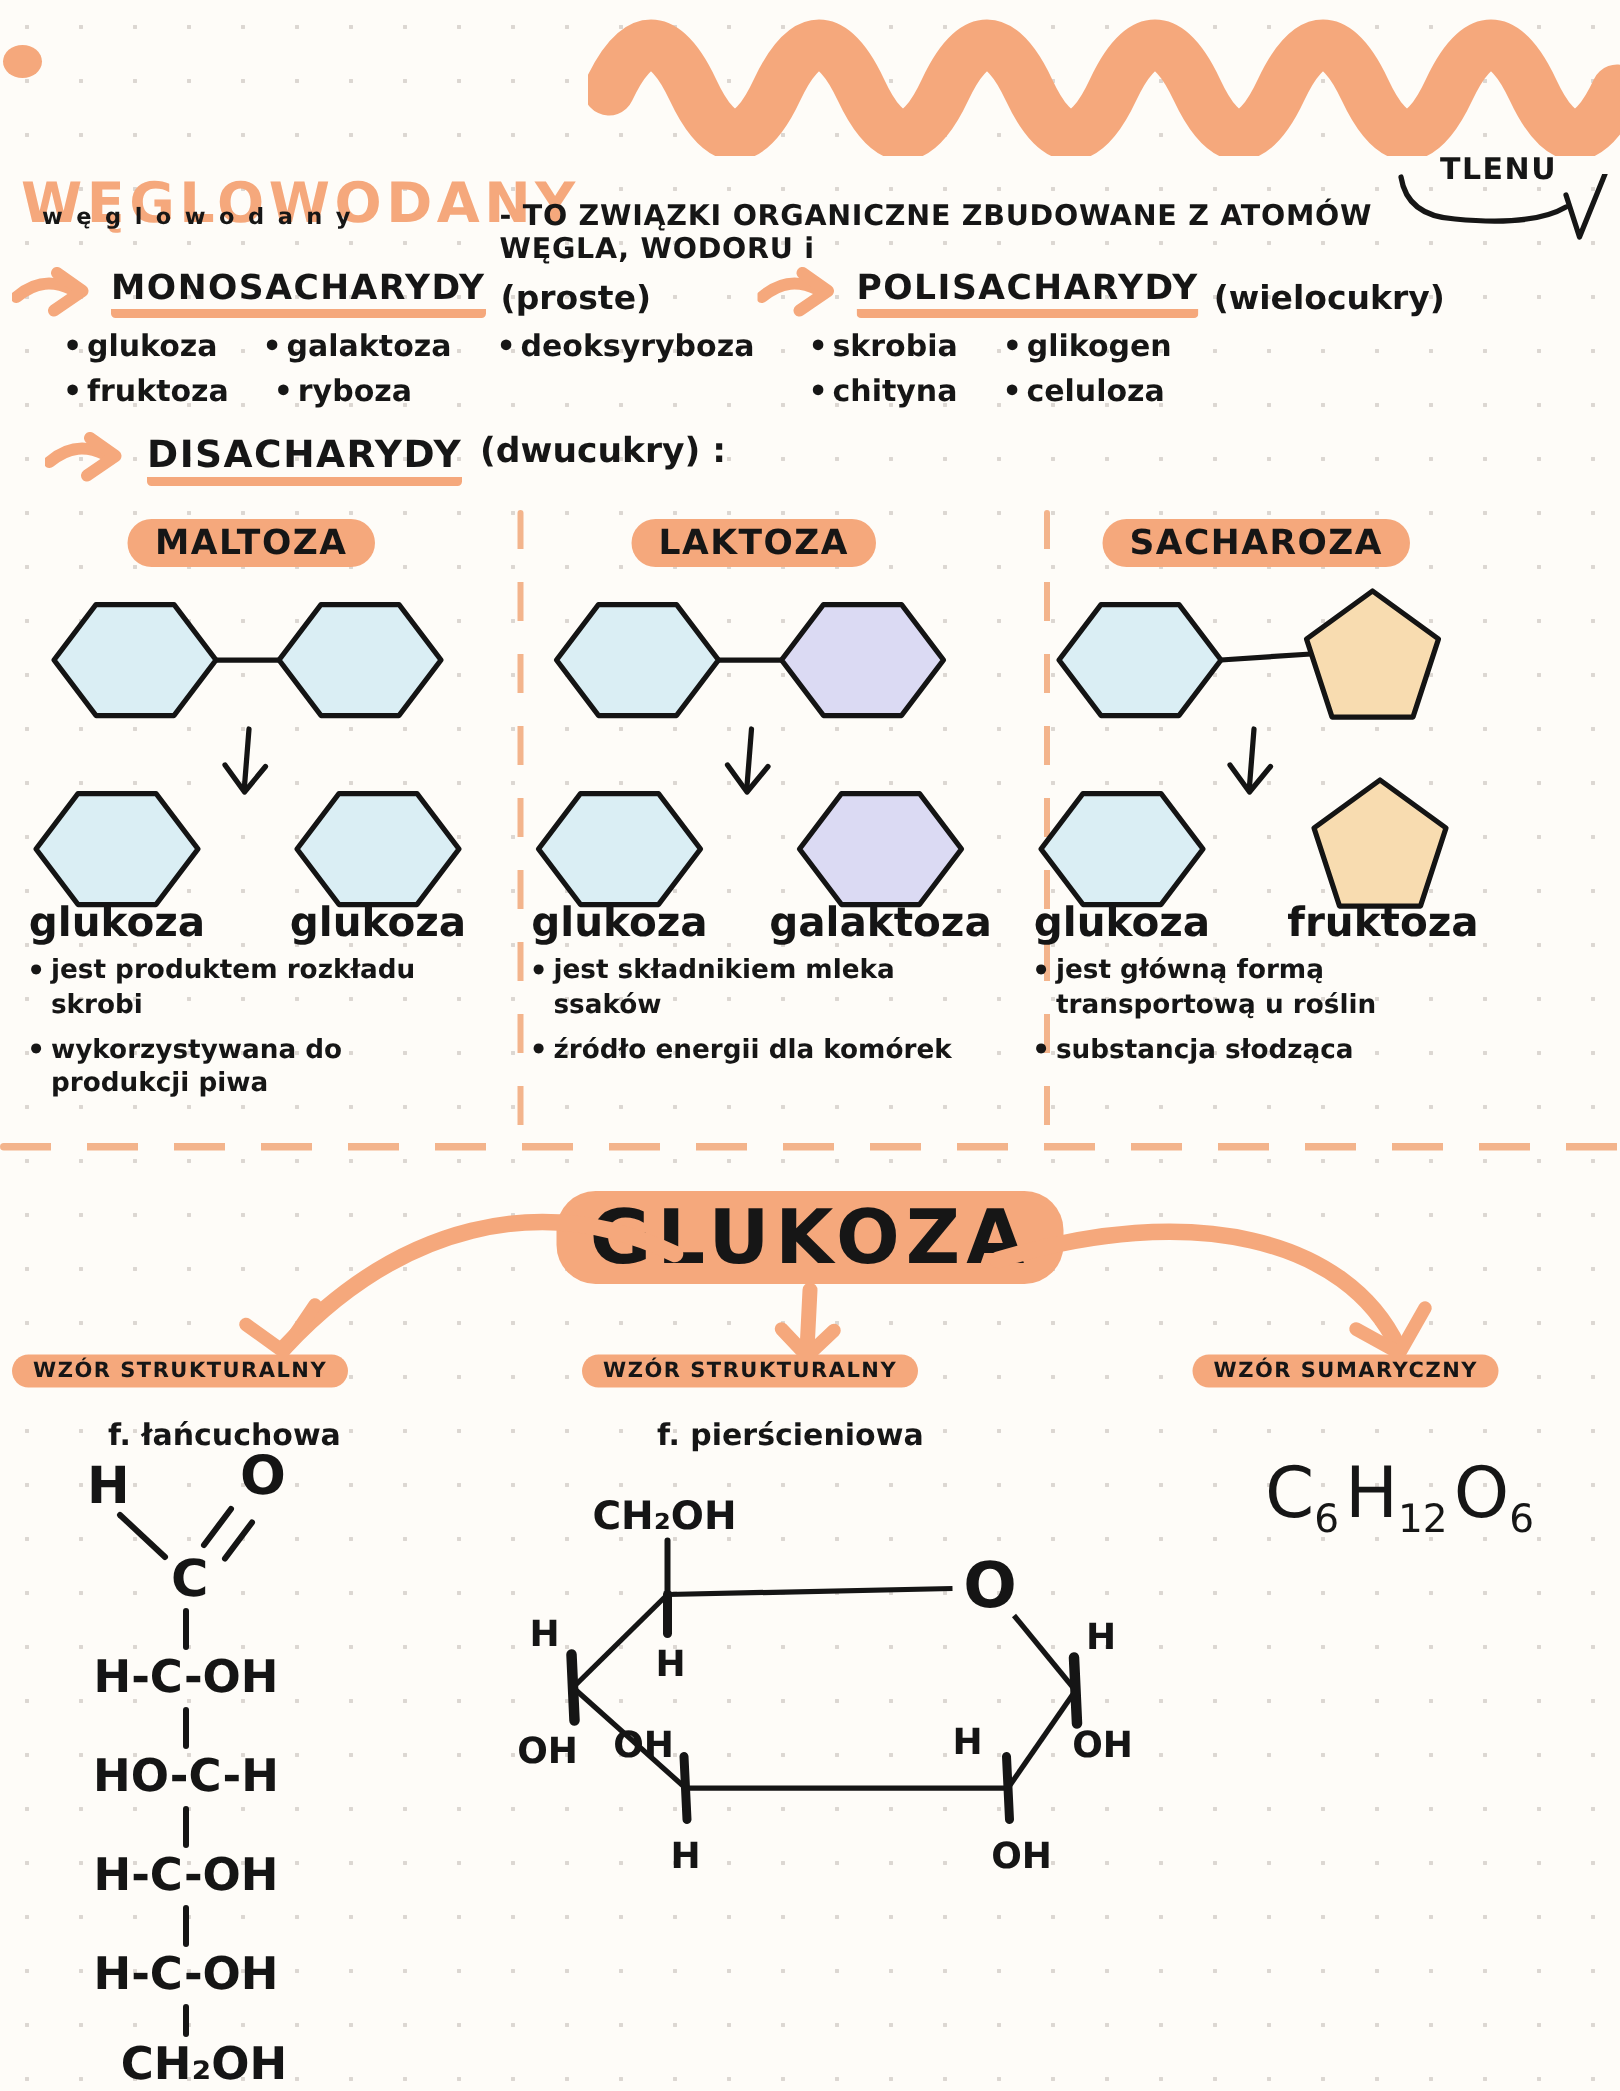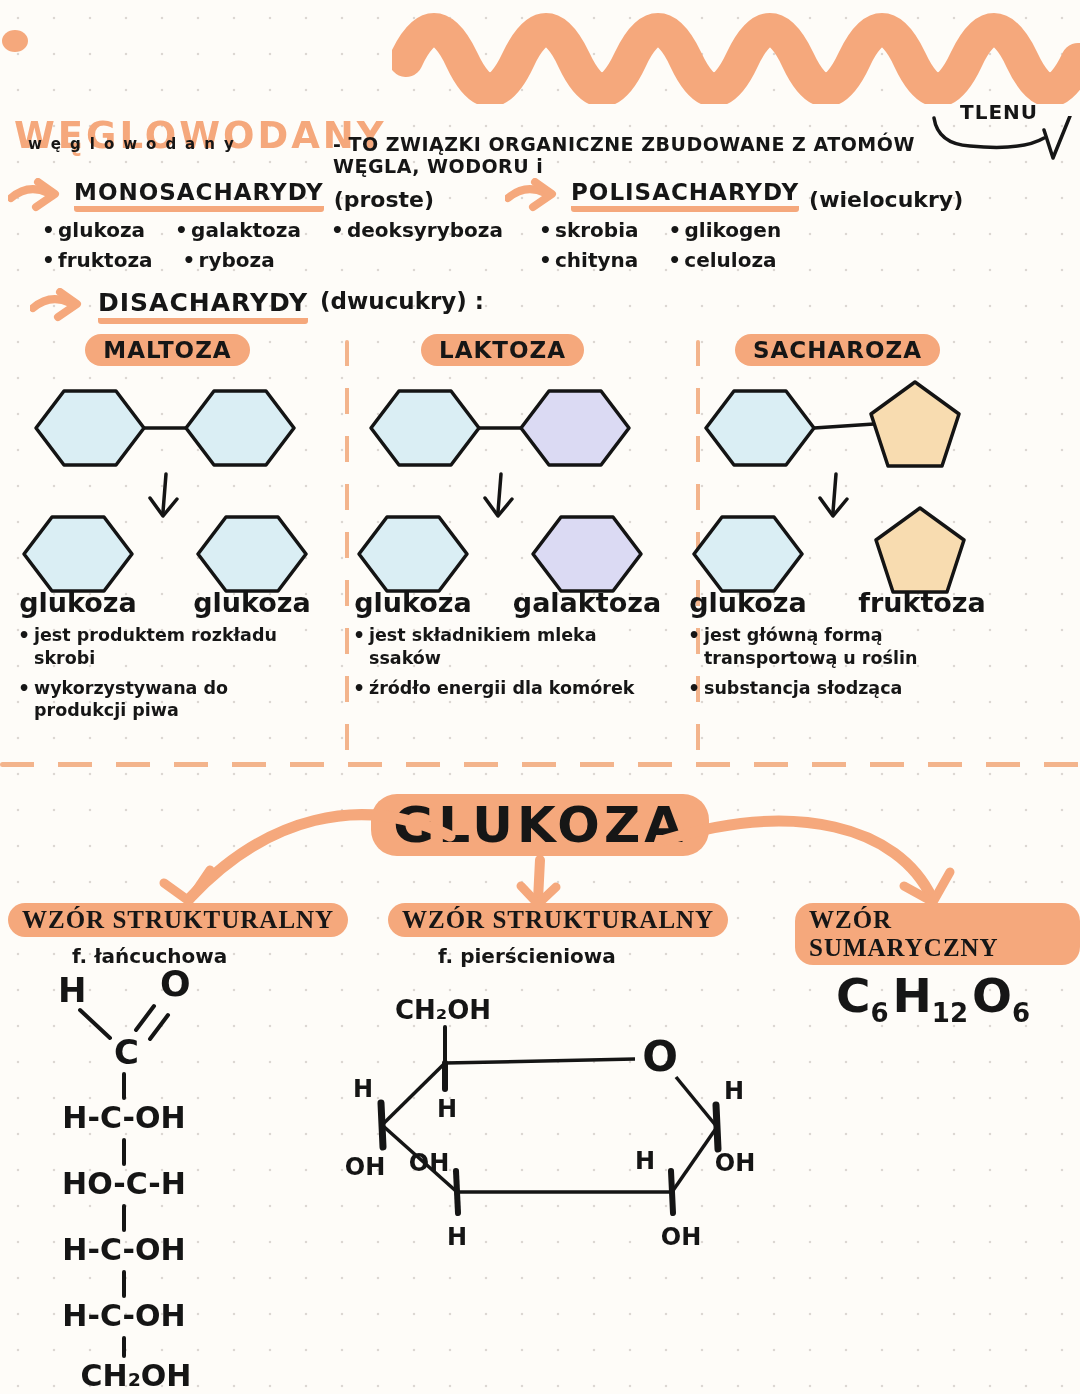--- a/index.html
+++ b/index.html
@@ -36,21 +36,21 @@
   .sub { font-weight:700; font-size:22px; }
   .brow { display:flex; gap:30px; margin:6px 0 0 34px; }
   .bi { position:relative; padding-left:16px; font-size:20px; font-weight:600; }
   .bi::before { content:"•"; position:absolute; left:0; top:0; }
 
   .disach-head { position:absolute; left:30px; top:288px; display:flex; align-items:flex-start; gap:12px; }
   .disach-head .uh { font-size:25px; }
   .disach-head .sub { font-size:23px; }
 
   
-  .dgrid { position:absolute; left:0; top:328px; width:908px; height:424px; display:flex; }
+  .dgrid { position:absolute; left:0; top:340px; width:908px; height:424px; display:flex; }
   .dcol { text-align:center; }
   .dcol1 { width:345px; } .dcol2 { width:350px; } .dcol3 { width:385px; }
   .vdash { position:absolute; top:340px; width:4px; height:412px; border-radius:2px;
            background:repeating-linear-gradient(180deg,#f3b48c 0 26px, transparent 26px 48px); }
   .vd1 { left:345px; } .vd2 { left:696px; }
   .pill { background:#f5a87c; border-radius:18px; padding:3px 18px; font-weight:700; font-size:23px; letter-spacing:1px; display:inline-block; }
   .dcol .pill { margin-top:6px; }
   .shape { stroke:#141414; stroke-width:3.5; stroke-linejoin:round; }
   .blue { fill:#daeef4; } .lav { fill:#dbdaf3; } .orn { fill:#f8dcb0; }
   .bond { stroke:#141414; stroke-width:3.5; fill:none; stroke-linecap:round; stroke-linejoin:round; }
@@ -60,34 +60,34 @@
   .note::before { content:"•"; position:absolute; left:2px; top:-1px; font-size:19px; }
 
   
   .hdash { position:absolute; left:0; top:762px; width:1080px; height:5px; border-radius:3px;
            background:repeating-linear-gradient(90deg,#f3b48c 0 34px, transparent 34px 58px); }
   .glu-title-wrap { position:absolute; left:0; top:794px; width:1080px; text-align:center; }
   .glu-title { background:#f5a87c; border-radius:26px; padding:2px 22px; font-size:50px; font-weight:700; letter-spacing:4px; display:inline-block; }
   .glu-arrows { position:absolute; left:0; top:800px; }
   .ga { fill:none; stroke:#f5a87c; stroke-linecap:round; stroke-linejoin:round; }
 
-  .fpill { position:absolute; font-size:25px; padding:3px 14px;font-family:Liberation Serif, serif; }
+  .fpill { position:absolute; font-size:14px; padding:3px 14px; }
   .fp-left { left:8px; top:903px; }
   .fp-mid { left:388px; top:903px; }
   .fp-right { left:795px; top:903px; }
   .fsub { position:absolute; font-size:20px; font-weight:700; }
   .fs-left { left:72px; top:944px; }
   .fs-mid { left:438px; top:944px; }
 
   .chain-svg { position:absolute; left:22px; top:952px; }
   .chain-svg text { font-weight:700; }
   .ring-svg { position:absolute; left:335px; top:985px; }
   .ring-svg text { font-weight:700; }
 
-  .sum-formula { position:absolute; left:800px; top:968px; width:270px; text-align:center; font-weight:700; }
+  .sum-formula { position:absolute; left:800px; top:968px; width:270px; text-align:center; font-weight:400; }
   .sum-formula .fl { font-size:47px; }
   .sum-formula .fs { font-size:26px; position:relative; top:10px; margin-right:4px; }
 </style>
 </head>
 <body>
 
 <div class="page">
 
   <div class="title-dot"></div>
   <svg class="wave" width="688" height="92" viewBox="0 0 688 92">

